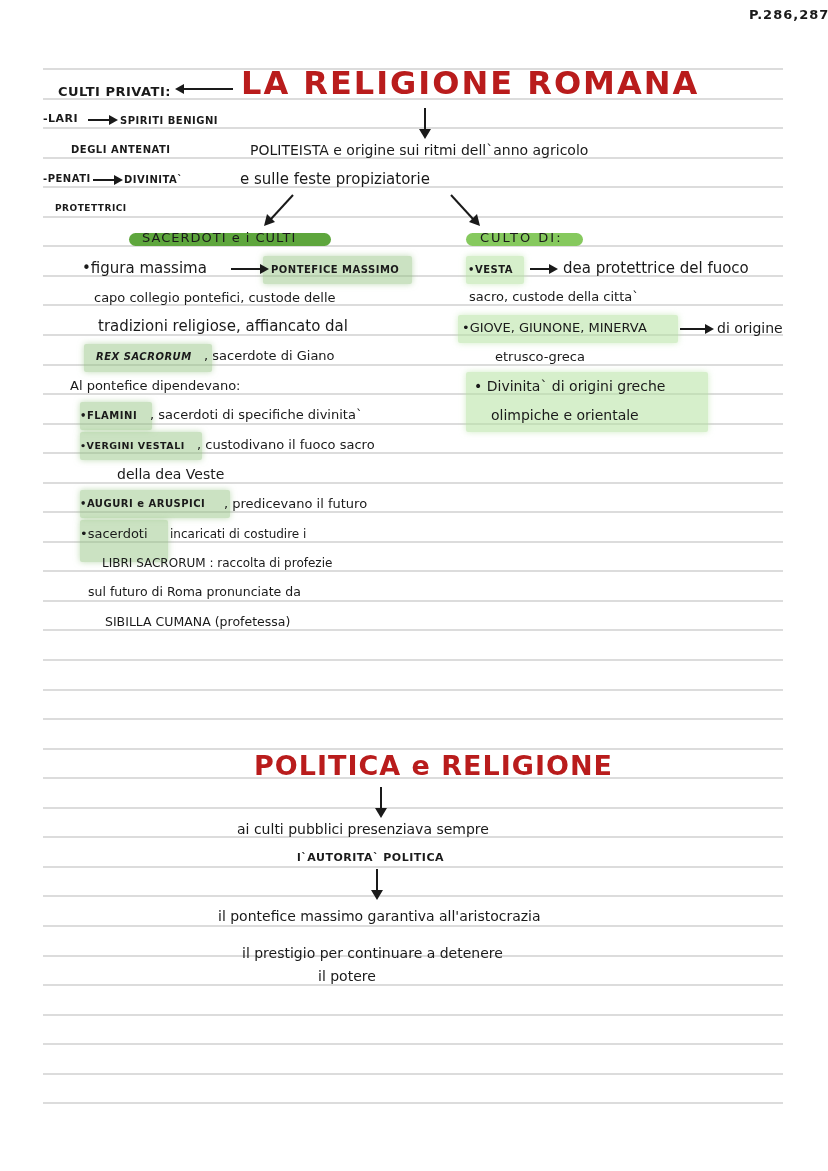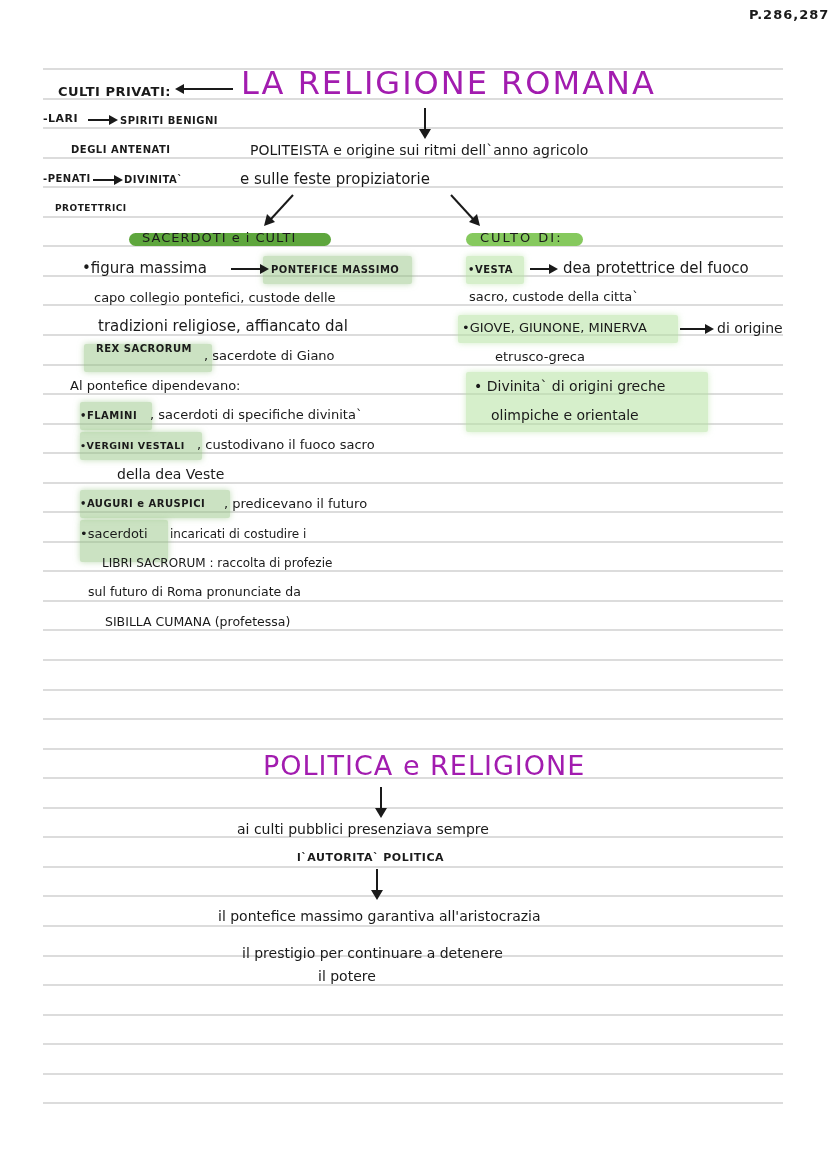--- a/index.html
+++ b/index.html
@@ -7,21 +7,21 @@
     width: 828px; height: 1171px; position: relative; overflow: hidden;
     background: #ffffff;
     font-family: "DejaVu Sans", sans-serif;
     color: #1a1a1a;
   }
   .ruled { position: absolute; left: 43px; width: 740px; height: 2px; background: #dcdcdc; }
   .t { position: absolute; white-space: nowrap; line-height: 1; }
   .caps { font-family: "DejaVu Sans", sans-serif; letter-spacing: 1px; }
   .hand { font-family: "DejaVu Sans", sans-serif; }
   .title {
-    font-family: "DejaVu Sans", sans-serif; font-weight: normal; color: #a21caf;
+    font-family: "DejaVu Sans", sans-serif; font-weight: bold; color: #b91c1c;
     letter-spacing: 2px;
   }
   .small { font-size: 10px; font-weight: bold; letter-spacing: 0.5px; }
   .norm { font-size: 15px; }
   .mid { font-size: 13px; }
   .hl-pill {
     position: absolute; border-radius: 8px; background: #5ea63d;
   }
   .hl-pill.light { background: #86c95e; }
   .hl-soft {
@@ -132,21 +132,21 @@
 <svg class="arrow" style="left:231px;top:264px;" width="38" height="10">
   <line x1="0" y1="5" x2="30" y2="5" stroke="#1a1a1a" stroke-width="2"></line>
   <polygon points="38,5 29,0 29,10" fill="#1a1a1a"></polygon>
 </svg>
 <div class="t caps small" style="left:271px;top:265px;">PONTEFICE MASSIMO</div>
 
 <div class="t hand mid" style="left:94px;top:291px;">capo collegio pontefici, custode delle</div>
 <div class="t hand norm" style="left:98px;top:319px;">tradizioni  religiose, affiancato dal</div>
 
 <div class="hl-soft" style="left:84px;top:344px;width:128px;height:28px;"></div>
-<div class="t caps small" style="left:96px;top:344px;">REX SACRORUM</div>
+<div class="t caps small" style="left:96px;top:352px;font-style:italic;">REX SACRORUM</div>
 <div class="t hand mid" style="left:204px;top:349px;">, sacerdote di Giano</div>
 
 <div class="t hand mid" style="left:70px;top:379px;">Al pontefice dipendevano:</div>
 
 <div class="hl-soft" style="left:80px;top:402px;width:72px;height:28px;"></div>
 <div class="t caps small" style="left:80px;top:411px;">•FLAMINI</div>
 <div class="t hand mid" style="left:150px;top:408px;">, sacerdoti di specifiche divinita`</div>
 
 <div class="hl-soft" style="left:80px;top:432px;width:122px;height:28px;"></div>
 <div class="t caps small" style="left:80px;top:441px;font-size:9.5px;">•VERGINI VESTALI</div>
@@ -181,21 +181,21 @@
   <line x1="0" y1="5" x2="26" y2="5" stroke="#1a1a1a" stroke-width="2"></line>
   <polygon points="34,5 25,0 25,10" fill="#1a1a1a"></polygon>
 </svg>
 <div class="t hand mid" style="left:717px;top:321px;font-size:14px;">di origine</div>
 <div class="t hand mid" style="left:495px;top:350px;">etrusco-greca</div>
 
 <div class="hl-soft2" style="left:466px;top:372px;width:242px;height:60px;"></div>
 <div class="t hand mid" style="left:474px;top:379px;font-size:14px;">• Divinita` di origini greche</div>
 <div class="t hand mid" style="left:491px;top:408px;font-size:14px;">olimpiche e orientale</div>
 
-<div class="t title" style="left:263px;top:752px;font-size:27px;letter-spacing:1px;">POLITICA e RELIGIONE</div>
+<div class="t title" style="left:254px;top:752px;font-size:27px;letter-spacing:1px;">POLITICA e RELIGIONE</div>
 
 <svg class="arrow" style="left:373px;top:787px;" width="16" height="32">
   <line x1="8" y1="0" x2="8" y2="22" stroke="#1a1a1a" stroke-width="2"></line>
   <polygon points="2,21 14,21 8,31" fill="#1a1a1a"></polygon>
 </svg>
 <div class="t hand mid" style="left:237px;top:822px;font-size:14px;">ai culti pubblici presenziava sempre</div>
 <div class="t caps small" style="left:297px;top:852px;font-size:11px;">l`AUTORITA` POLITICA</div>
 
 <svg class="arrow" style="left:369px;top:869px;" width="16" height="32">
   <line x1="8" y1="0" x2="8" y2="22" stroke="#1a1a1a" stroke-width="2"></line>

